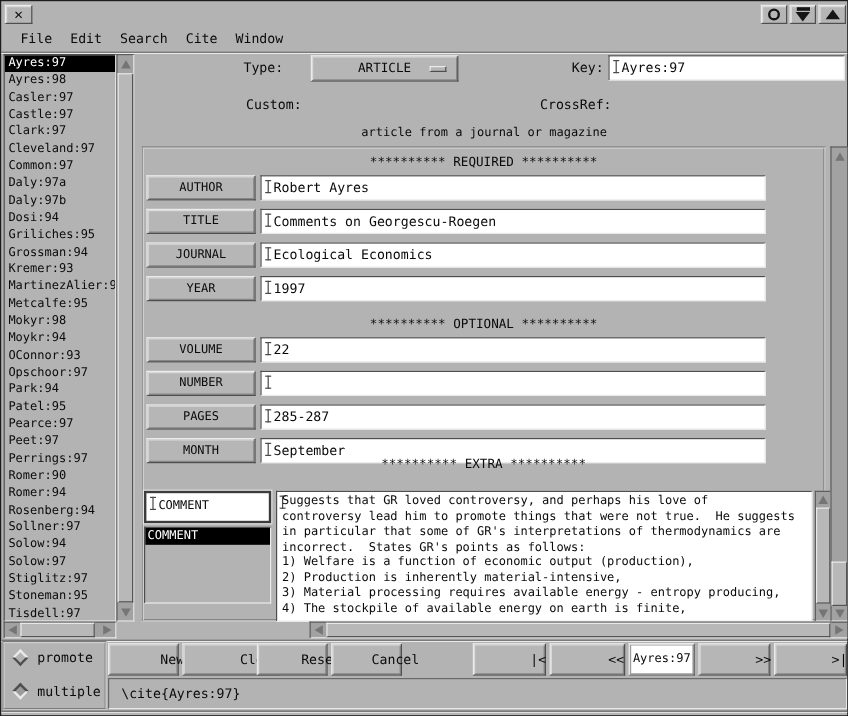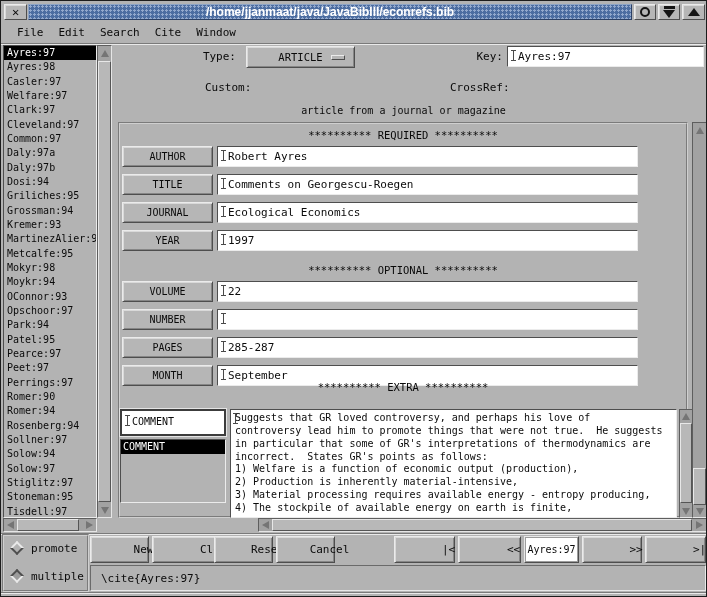--- a/index.html
+++ b/index.html
@@ -92,23 +92,20 @@
 </style>
 </head>
 <body>
 
 <div id="stage">
 
   
   <div class="abs wm-btn" style="left:3px;top:3px;width:23px;height:16px">
     <span class="x-glyph">✕</span>
   </div>
-  <div class="abs titlebar" style="left:27px;top:3px;width:604px;height:16px">
-    <span>/home/jjanmaat/java/JavaBibIII/econrefs.bib</span>
-  </div>
   <div class="abs wm-btn" style="left:633px;top:3px;width:22px;height:16px">
     <span class="circle-glyph"></span>
   </div>
   <div class="abs wm-btn" style="left:657px;top:3px;width:22px;height:16px">
     <span class="icon-stack">
         <i class="wm-bar"></i>
         <i class="wm-tri-down"></i>
       </span>
   </div>
   <div class="abs wm-btn" style="left:681px;top:3px;width:23px;height:16px">
@@ -125,21 +122,21 @@
     <span class="menu-item">Cite</span>
     <span class="menu-item">Window</span>
   </div>
   <div class="abs hsep" style="left:0;top:42px;width:707px;height:2px"></div>
 
   
   <div class="abs listbox" style="left:2px;top:44px;width:94px;height:473px;overflow:hidden">
     <div class="sb-item selected">Ayres:97</div>
     <div class="sb-item">Ayres:98</div>
     <div class="sb-item">Casler:97</div>
-    <div class="sb-item">Welfare:97</div>
+    <div class="sb-item">Castle:97</div>
     <div class="sb-item">Clark:97</div>
     <div class="sb-item">Cleveland:97</div>
     <div class="sb-item">Common:97</div>
     <div class="sb-item">Daly:97a</div>
     <div class="sb-item">Daly:97b</div>
     <div class="sb-item">Dosi:94</div>
     <div class="sb-item">Griliches:95</div>
     <div class="sb-item">Grossman:94</div>
     <div class="sb-item">Kremer:93</div>
     <div class="sb-item">MartinezAlier:97</div>
@@ -180,21 +177,21 @@
         <span class="tl"></span>
       </div>
     <div class="abs thumb" style="left:13px;top:0;width:62px;height:12px"></div>
     <div class="abs sb-btn" style="left:79px;top:0;width:13px;height:12px">
         <span class="tr"></span>
       </div>
   </div>
 
   
   <span class="abs lab" style="left:155px;top:49px;width:80px;text-align:right">Type:</span>
-  <div class="abs raised" style="left:245px;top:45px;width:109px;height:22px">
+  <div class="abs raised" style="left:258px;top:45px;width:123px;height:22px">
     <div style="text-align:center;line-height:20px;font-size:10.5px">ARTICLE</div>
     <div class="dd-indicator"></div>
   </div>
   <span class="abs lab" style="left:442px;top:49px;width:60px;text-align:right">Key:</span>
   <div class="abs sunken-white vfield" style="left:506px;top:45px;width:197px;height:21px">
     <span class="caret"></span><span>Ayres:97</span>
   </div>
   <span class="abs lab" style="left:204px;top:80px">Custom:</span>
   <span class="abs lab" style="left:449px;top:80px">CrossRef:</span>
   <div class="abs" style="left:115px;top:104px;width:575px;text-align:center;font-size:10px">article from a journal or magazine</div>

